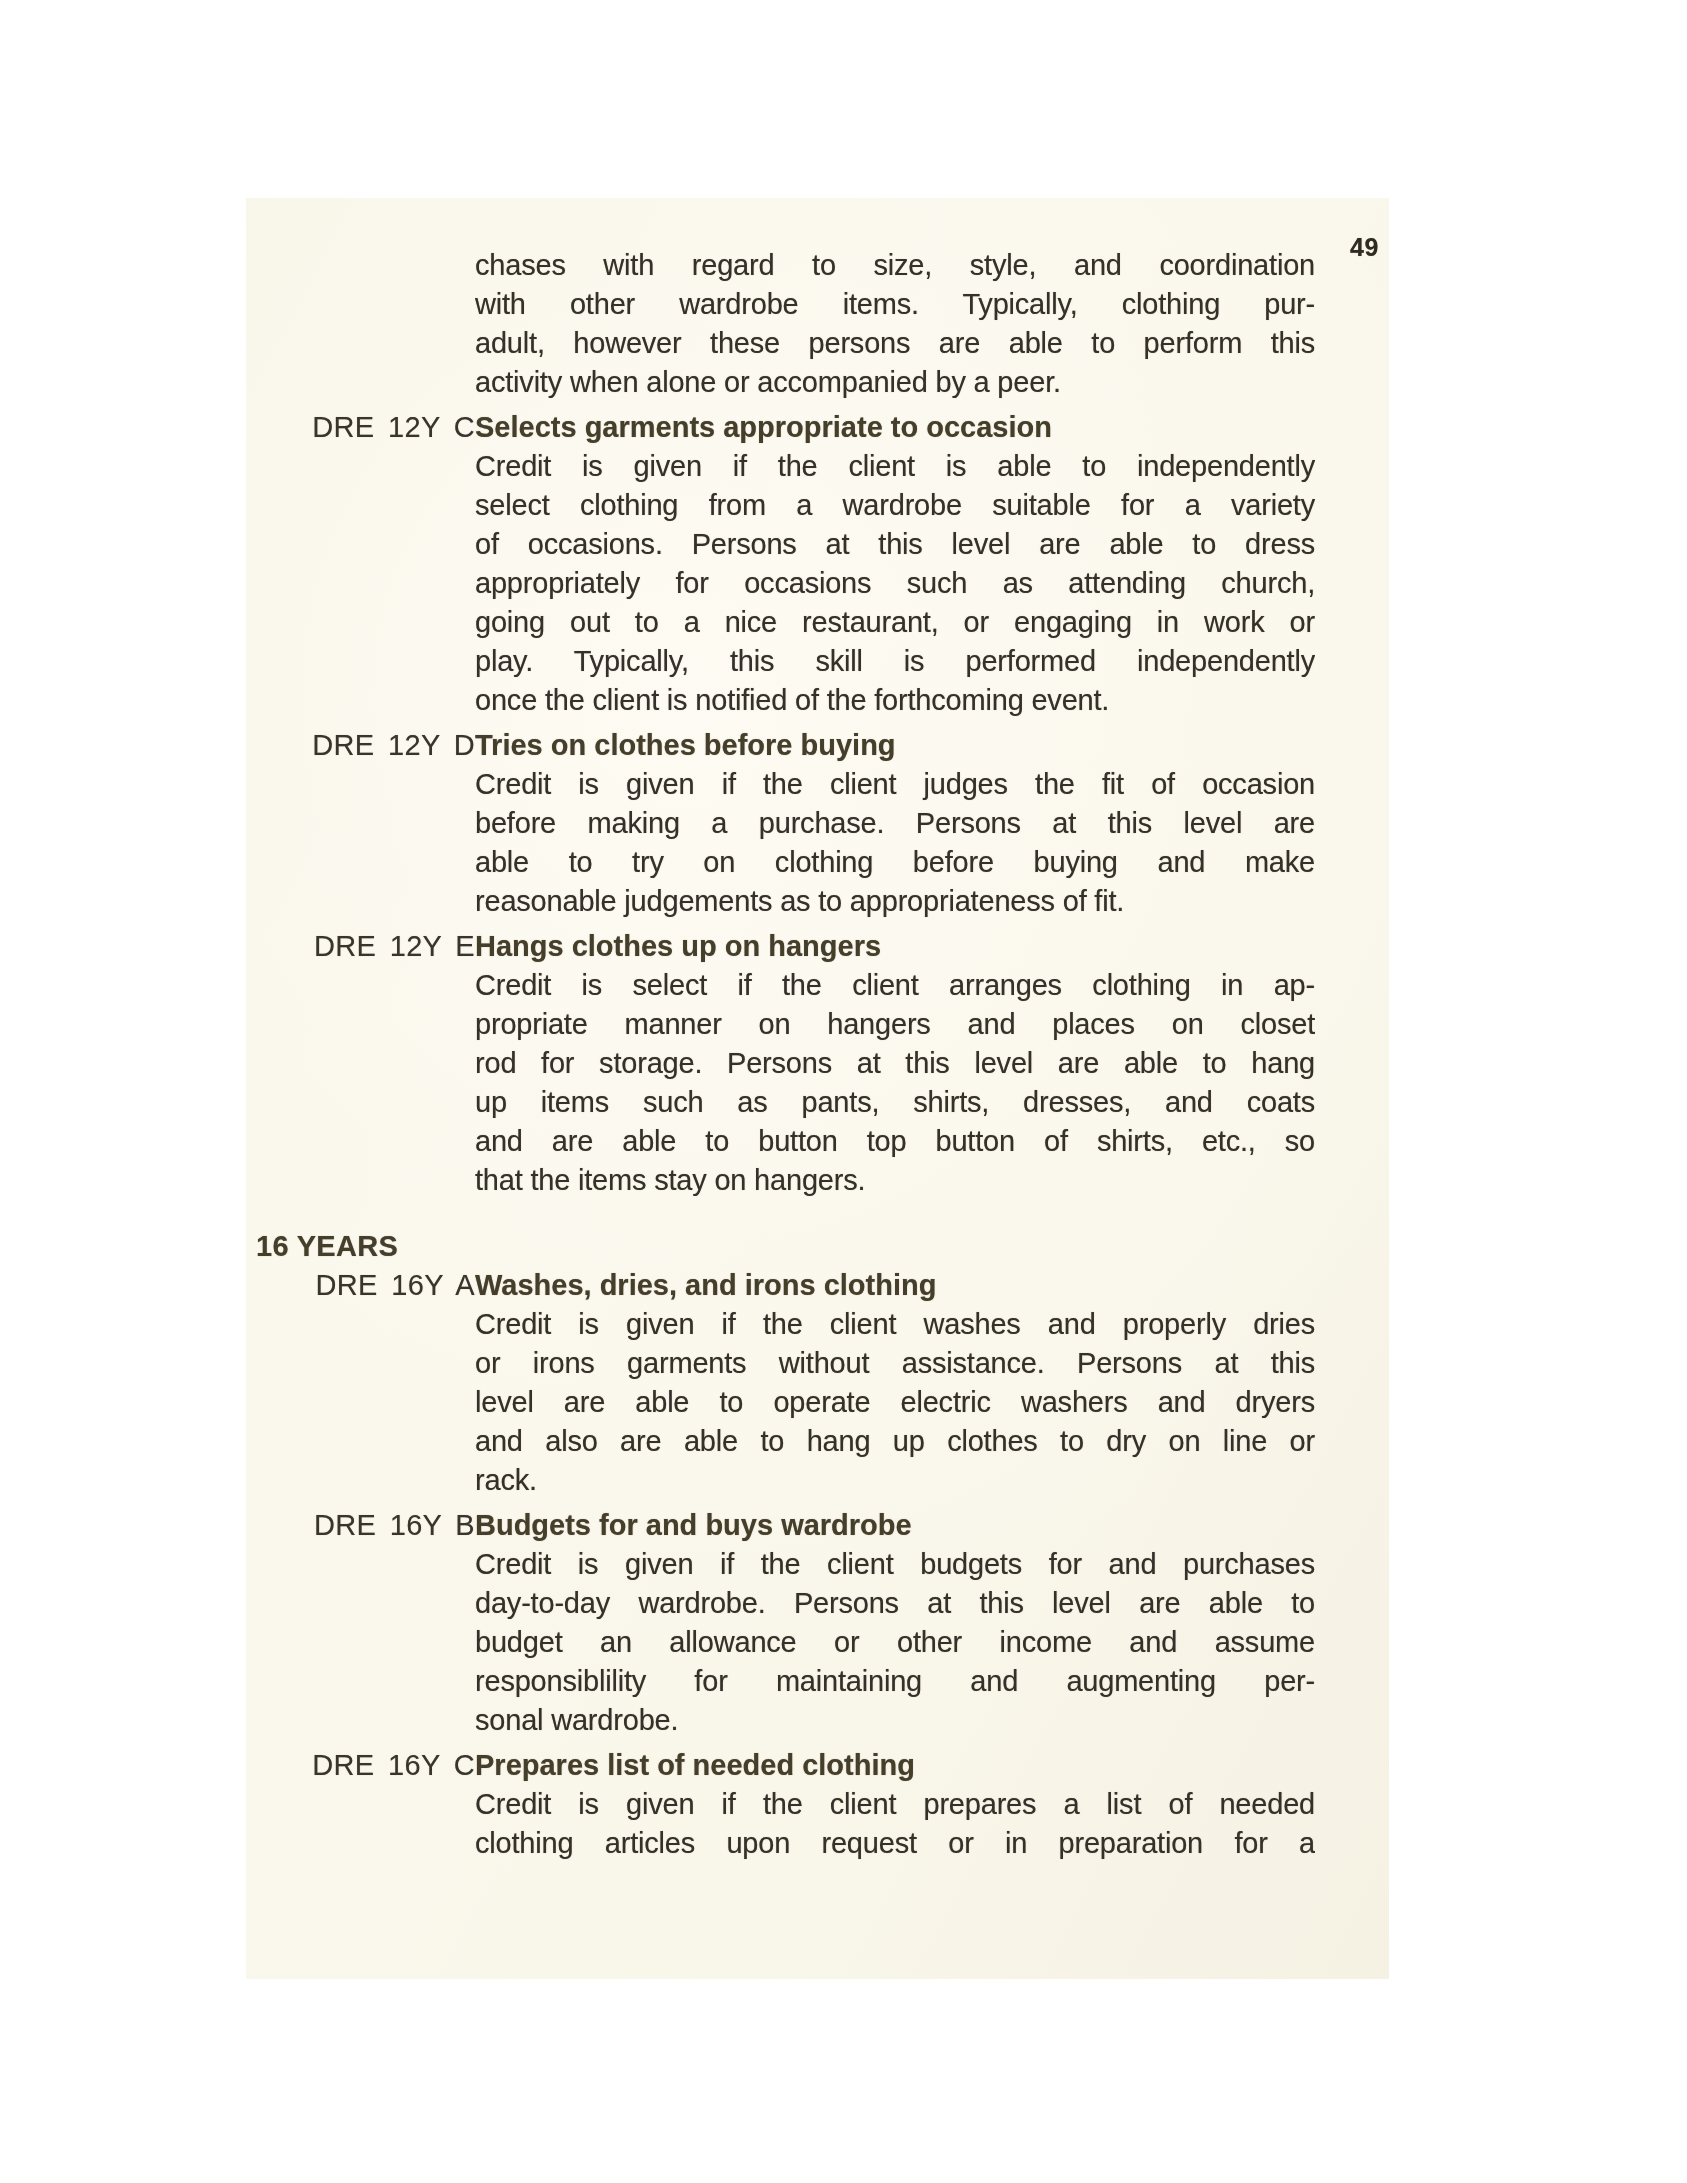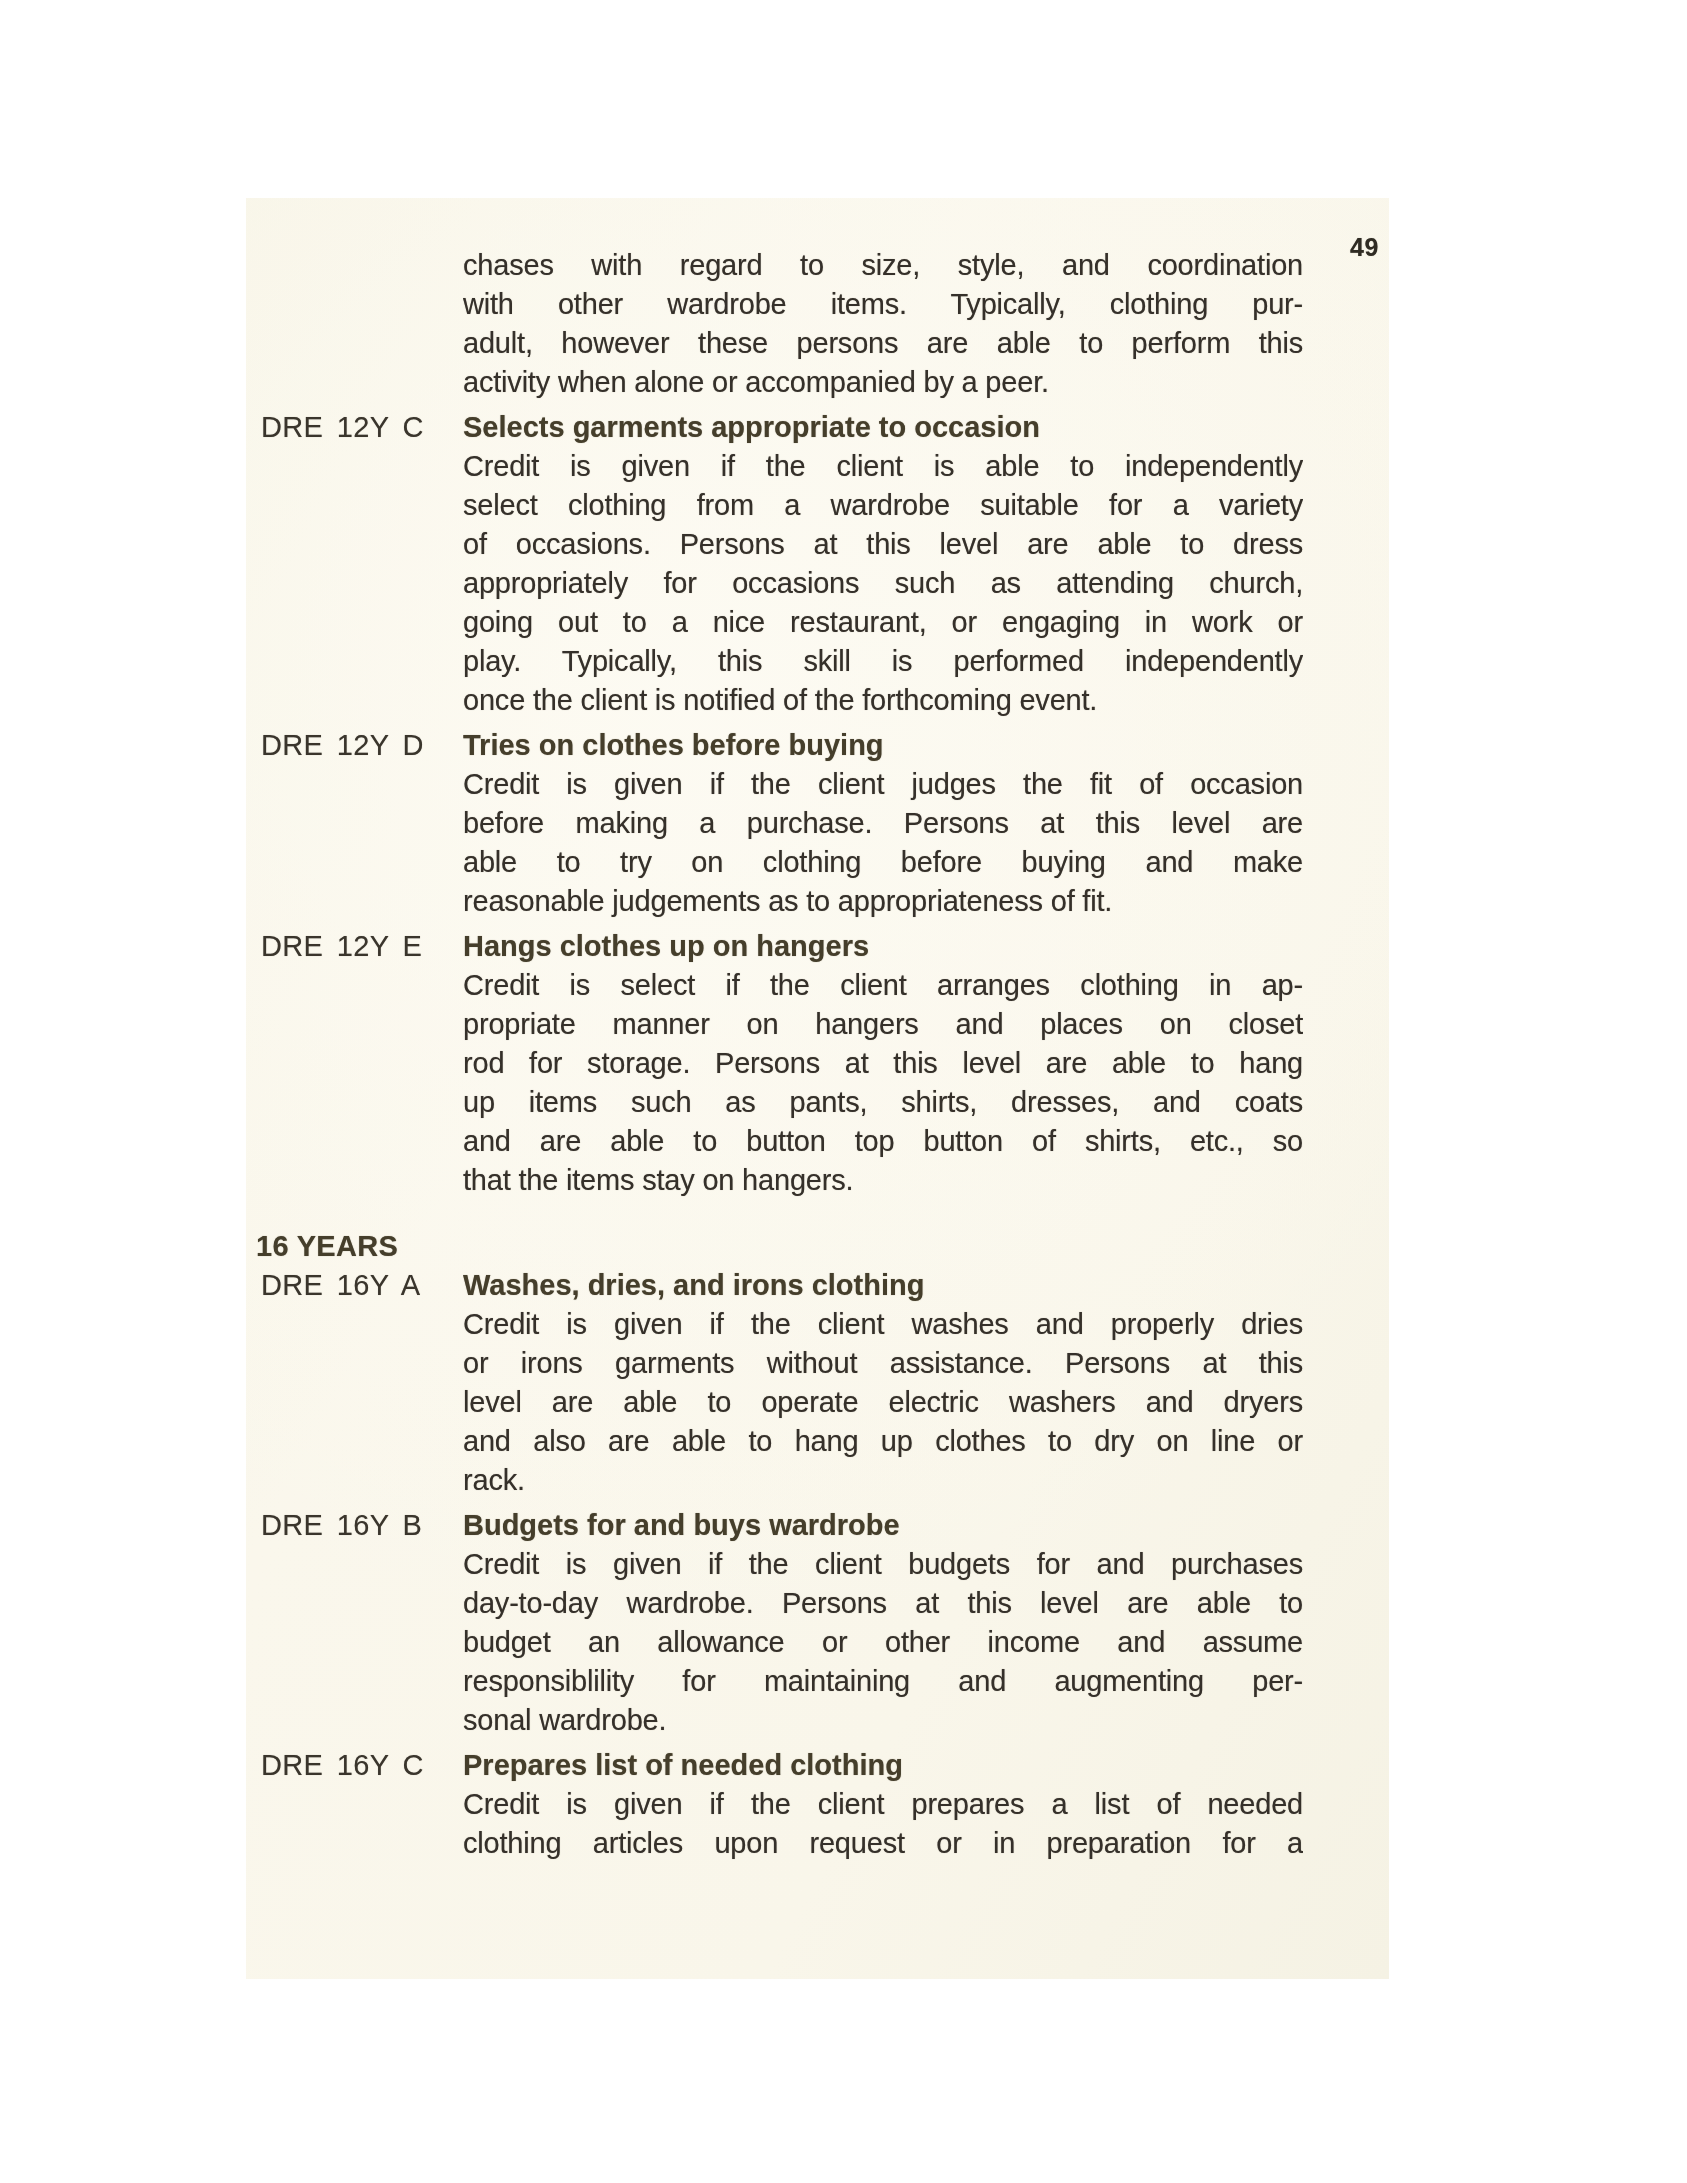--- a/index.html
+++ b/index.html
@@ -40,26 +40,27 @@
   }
   .content {
     position: absolute;
     left: 0;
     top: 48px;
     width: 100%;
   }
   .sec { margin-top: 0; }
   .sec.mt { margin-top: 6px; }
   .sec.mt-age { margin-top: 27px; }
-  .row { display: flex; }
+  .row { display: flex; padding-left: 12px; }
   .label-col {
     width: 217px;
     box-sizing: border-box;
     padding-left: 15px;
     flex: 0 0 217px;
+    text-align: right;
   }
   .body-col { width: 840px; flex: 0 0 840px; }
   .label {
     font-size: 29px;
     line-height: 39px;
     color: #3a352c;
     word-spacing: 5.3px;
     letter-spacing: 0.3px;
     white-space: nowrap;
     text-shadow: 0 0 0.8px rgba(58,53,44,0.45);

